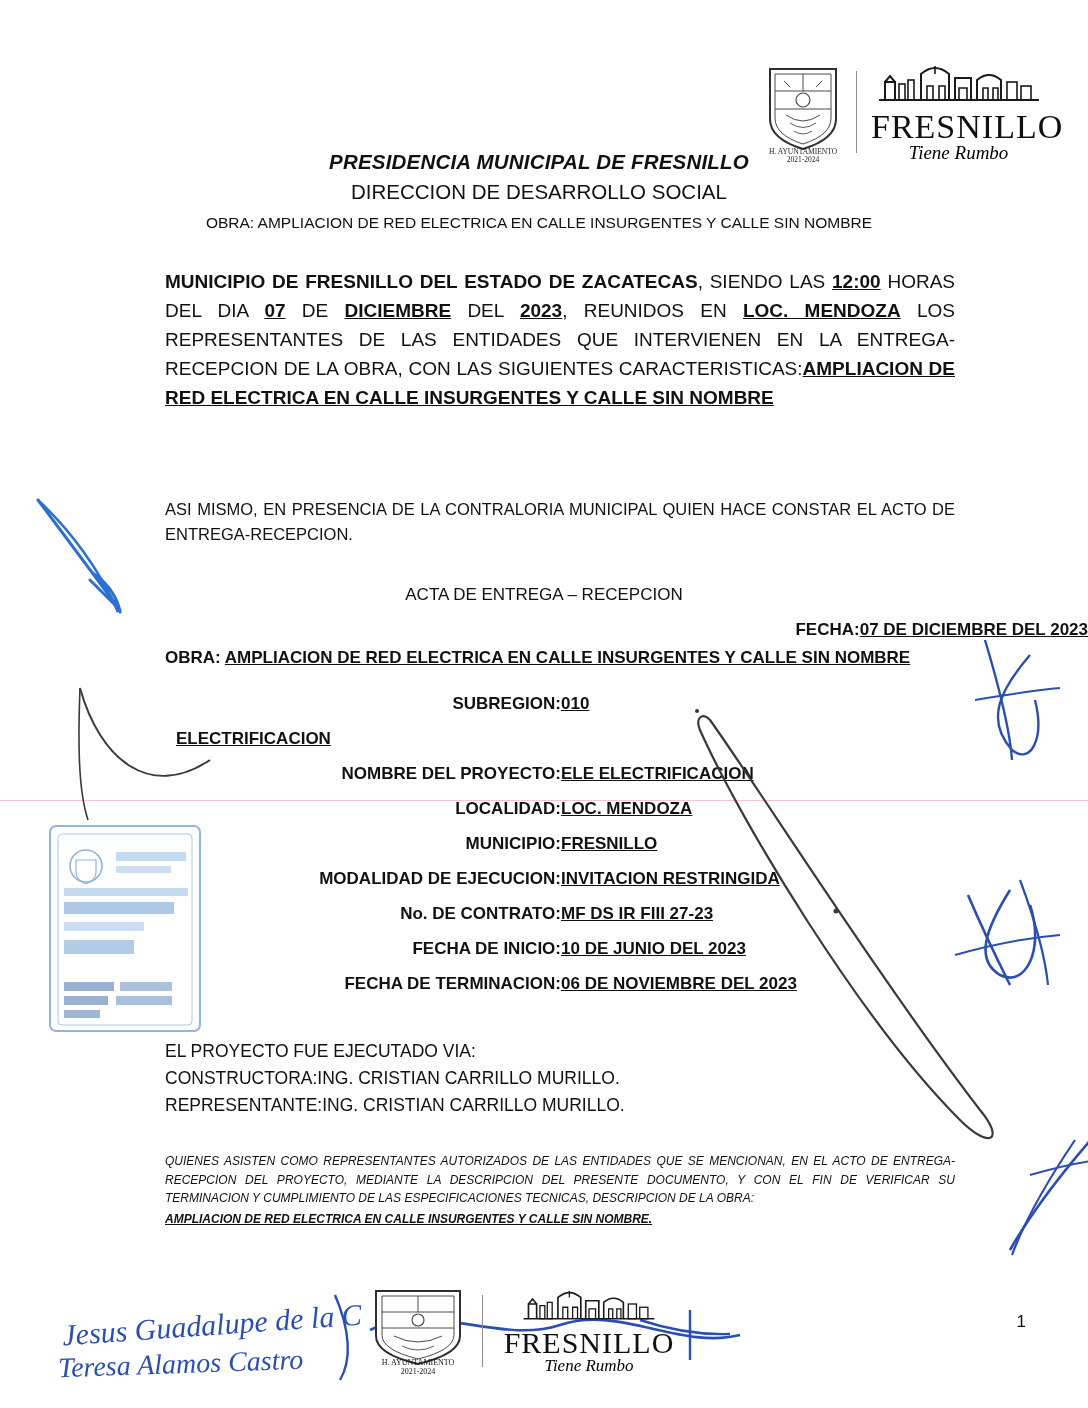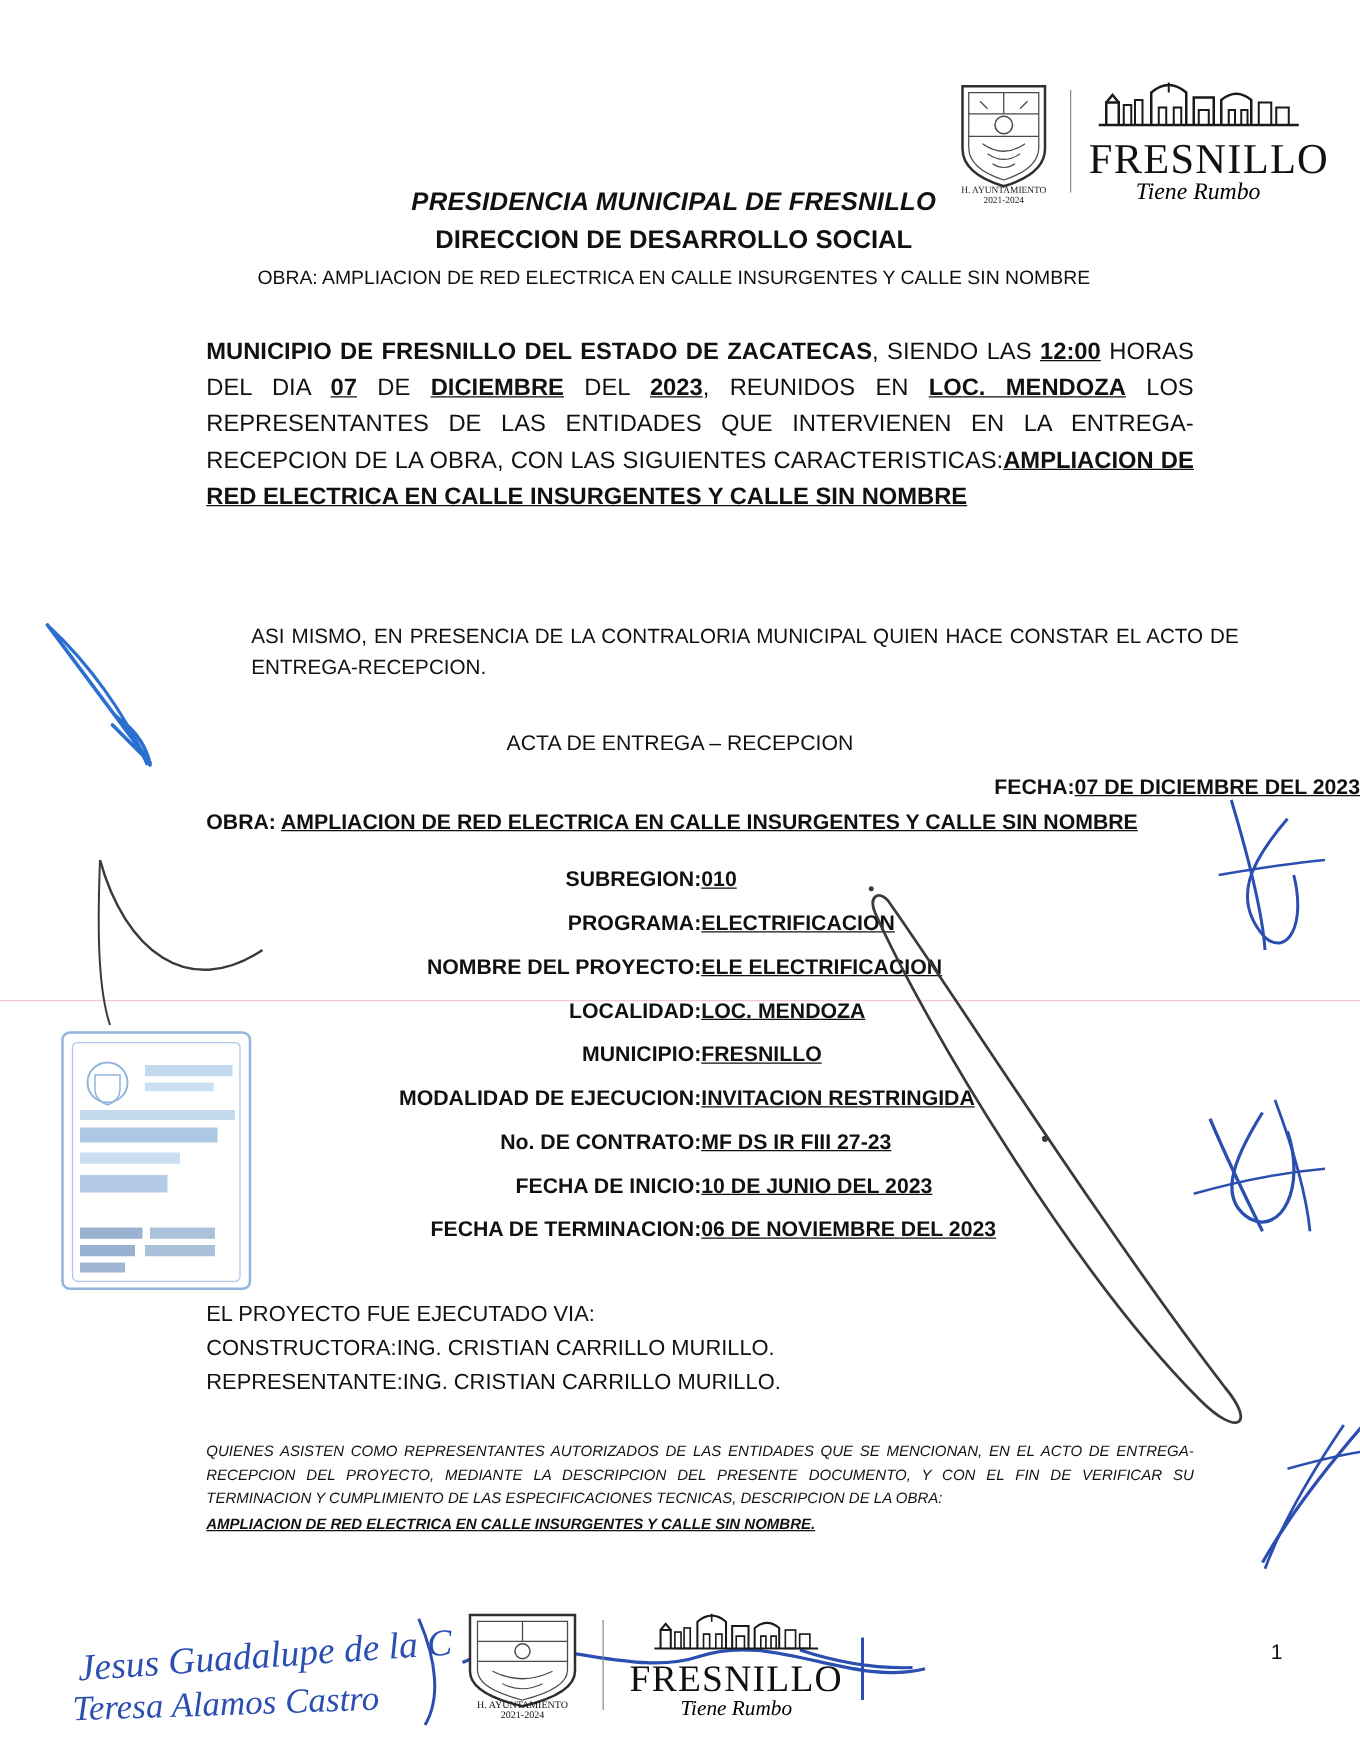--- a/index.html
+++ b/index.html
@@ -33,21 +33,21 @@
     margin-top: 11px;
   }
   .title-1 {
     font-style: italic;
     font-weight: bold;
     font-size: 20.5px;
     letter-spacing: 0.2px;
     margin-top: 100px;
   }
   .title-2 {
-    font-weight: bold;
+    font-weight: normal;
     font-size: 20.5px;
     margin-top: 6px;
   }
   .title-3 {
     font-size: 15.5px;
     margin-top: 10px;
   }
 
   .logos {
     position: absolute;
@@ -102,21 +102,21 @@
   
   .body-block {
     position: absolute;
     left: 165px;
     width: 790px;
     font-size: 19px;
     line-height: 1.52;
     text-align: justify;
   }
   .para-1 { top: 268px; }
-  .para-2 { top: 497px; font-size: 16.5px; line-height: 1.5; margin-left: 36px; }
+  .para-2 { top: 497px; font-size: 16.5px; line-height: 1.5; }
 
   b.u, .u { text-decoration: underline; }
 
   .acta-title {
     position: absolute;
     top: 585px;
     left: 0;
     width: 1088px;
     text-align: center;
     font-size: 17px;
@@ -350,21 +350,20 @@
   <div class="obra-line">
     <span>OBRA: </span><span class="u">AMPLIACION DE RED ELECTRICA EN CALLE INSURGENTES Y CALLE SIN NOMBRE</span>
   </div>
 
   <div class="fields">
     <div class="field-row">
       <div class="field-label">SUBREGION:</div>
       <div class="field-value">010</div>
     </div>
     <div class="field-row">
-      <div class="field-label">PROGRAMA:</div>
       <div class="field-value">ELECTRIFICACION</div>
     </div>
     <div class="field-row">
       <div class="field-label">NOMBRE DEL PROYECTO:</div>
       <div class="field-value">ELE ELECTRIFICACION</div>
     </div>
     <div class="field-row">
       <div class="field-label">LOCALIDAD:</div>
       <div class="field-value">LOC. MENDOZA</div>
     </div>

